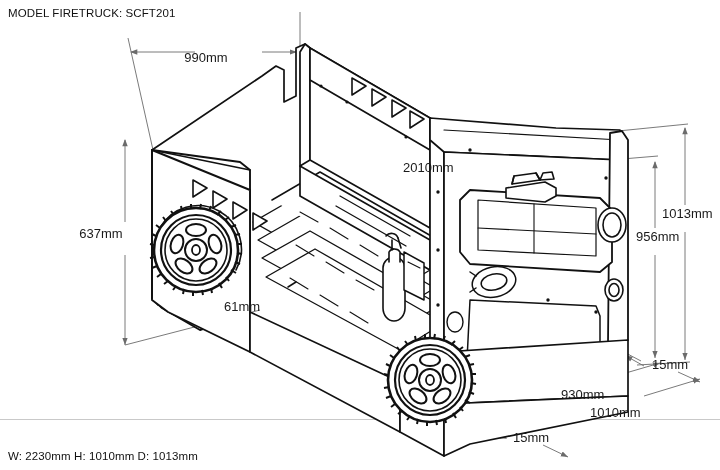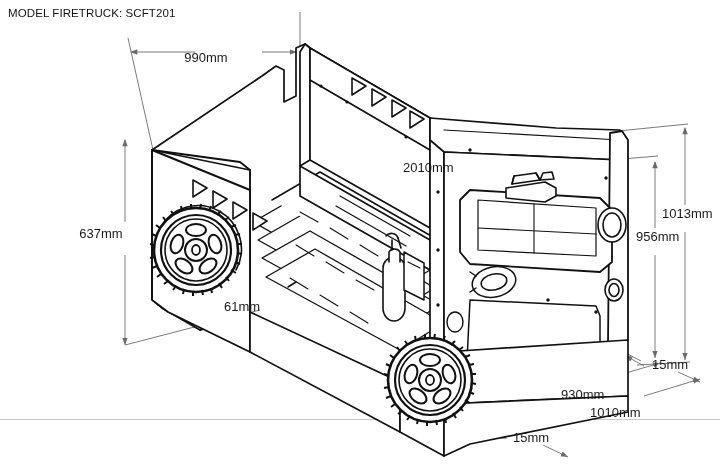--- a/index.html
+++ b/index.html
@@ -291,14 +291,15 @@
       <text class="dimtext" x="662" y="218">1013mm</text>
       <text class="dimtext" x="636" y="241">956mm</text>
       <text class="dimtext" x="652" y="369">15mm</text>
       <text class="dimtext" x="561" y="399">930mm</text>
       <text class="dimtext" x="590" y="417">1010mm</text>
       <text class="dimtext" x="513" y="442">15mm</text>
     </g>
 
   </svg>
 
+  <div id="overall-dims">W: 2230mm H: 1010mm D: 1013mm</div>
 
 </div>
 
 </body></html>

